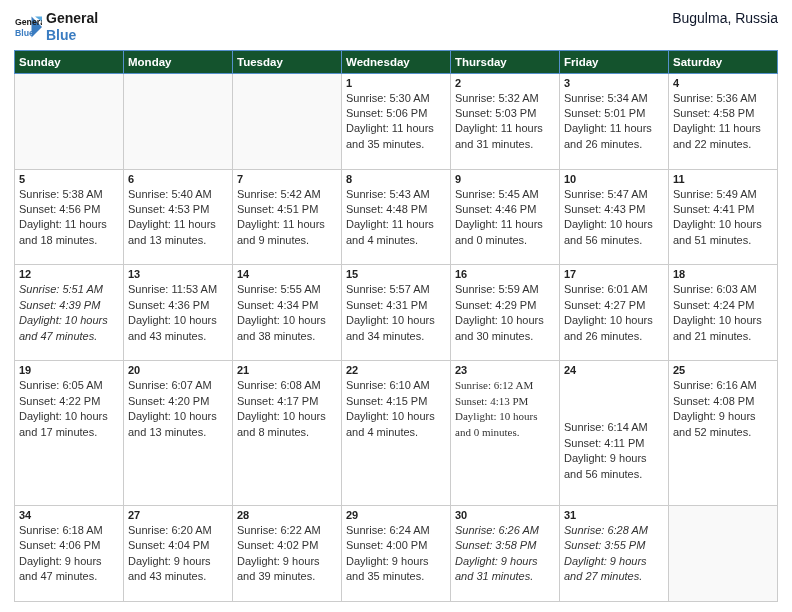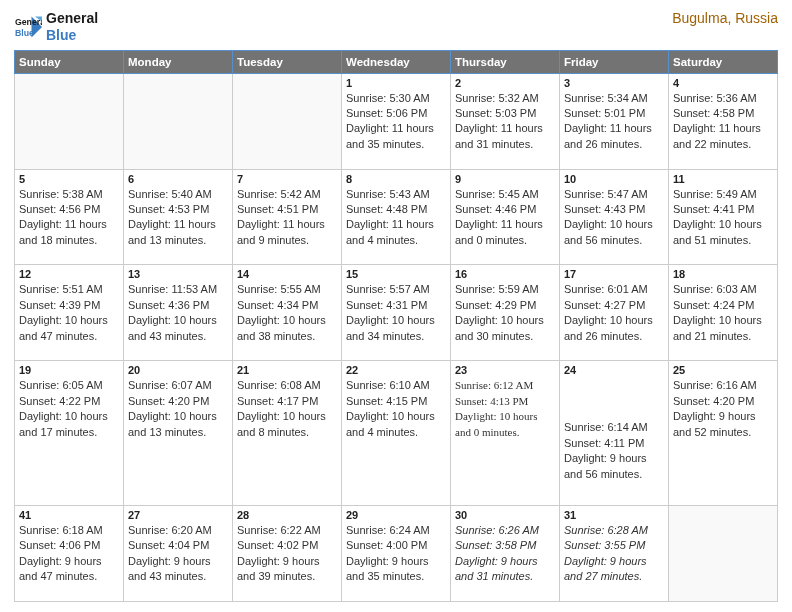--- a/index.html
+++ b/index.html
@@ -36,32 +36,32 @@
       text-align: right;
     }
     .month-title {
       font-size: 32px;
       font-weight: bold;
       color: #1a1a1a;
       line-height: 1.1;
     }
     .location {
       font-size: 14px;
-      color: #a16207;
+      color: #0f172a;
       text-align: center;
     }
     .calendar {
       flex: 1;
       border: 1px solid #ccc;
       border-collapse: collapse;
       width: 100%;
       table-layout: fixed;
     }
     .calendar th {
-      background: #737373;
+      background: #14532d;
       color: #fff;
       font-size: 11.5px;
       font-weight: bold;
       padding: 5px 4px;
       text-align: left;
       border: 1px solid #5590cc;
     }
     .calendar td {
       border: 1px solid #ccc;
       vertical-align: top;
@@ -202,21 +202,21 @@
             <span class="day-number">11</span>
             <div class="day-info" style="white-space: pre-line;">Sunrise: 5:49 AM
 Sunset: 4:41 PM
 Daylight: 10 hours
 and 51 minutes.</div>
           </td>
         </tr>
         <tr>
           <td>
             <span class="day-number">12</span>
-            <div class="day-info" style="white-space: pre-line;">Sunrise: 5:51 AM
+            <div class="day-info" style="white-space: pre-line; font-style: italic;">Sunrise: 5:51 AM
 Sunset: 4:39 PM
 Daylight: 10 hours
 and 47 minutes.</div>
           </td>
           <td>
             <span class="day-number">13</span>
             <div class="day-info" style="white-space: pre-line;">Sunrise: 11:53 AM
 Sunset: 4:36 PM
 Daylight: 10 hours
 and 43 minutes.</div>
@@ -296,28 +296,28 @@
           <td>
             <span class="day-number">24</span>
             <div class="day-info" style="white-space: pre-line; margin-top: 44px;">Sunrise: 6:14 AM
 Sunset: 4:11 PM
 Daylight: 9 hours
 and 56 minutes.</div>
           </td>
           <td>
             <span class="day-number">25</span>
             <div class="day-info" style="white-space: pre-line;">Sunrise: 6:16 AM
-Sunset: 4:20 PM
+Sunset: 4:08 PM
 Daylight: 9 hours
 and 52 minutes.</div>
           </td>
         </tr>
         <tr>
           <td>
-            <span class="day-number">41</span>
+            <span class="day-number">34</span>
             <div class="day-info" style="white-space: pre-line;">Sunrise: 6:18 AM
 Sunset: 4:06 PM
 Daylight: 9 hours
 and 47 minutes.</div>
           </td>
           <td>
             <span class="day-number">27</span>
             <div class="day-info" style="white-space: pre-line;">Sunrise: 6:20 AM
 Sunset: 4:04 PM
 Daylight: 9 hours

